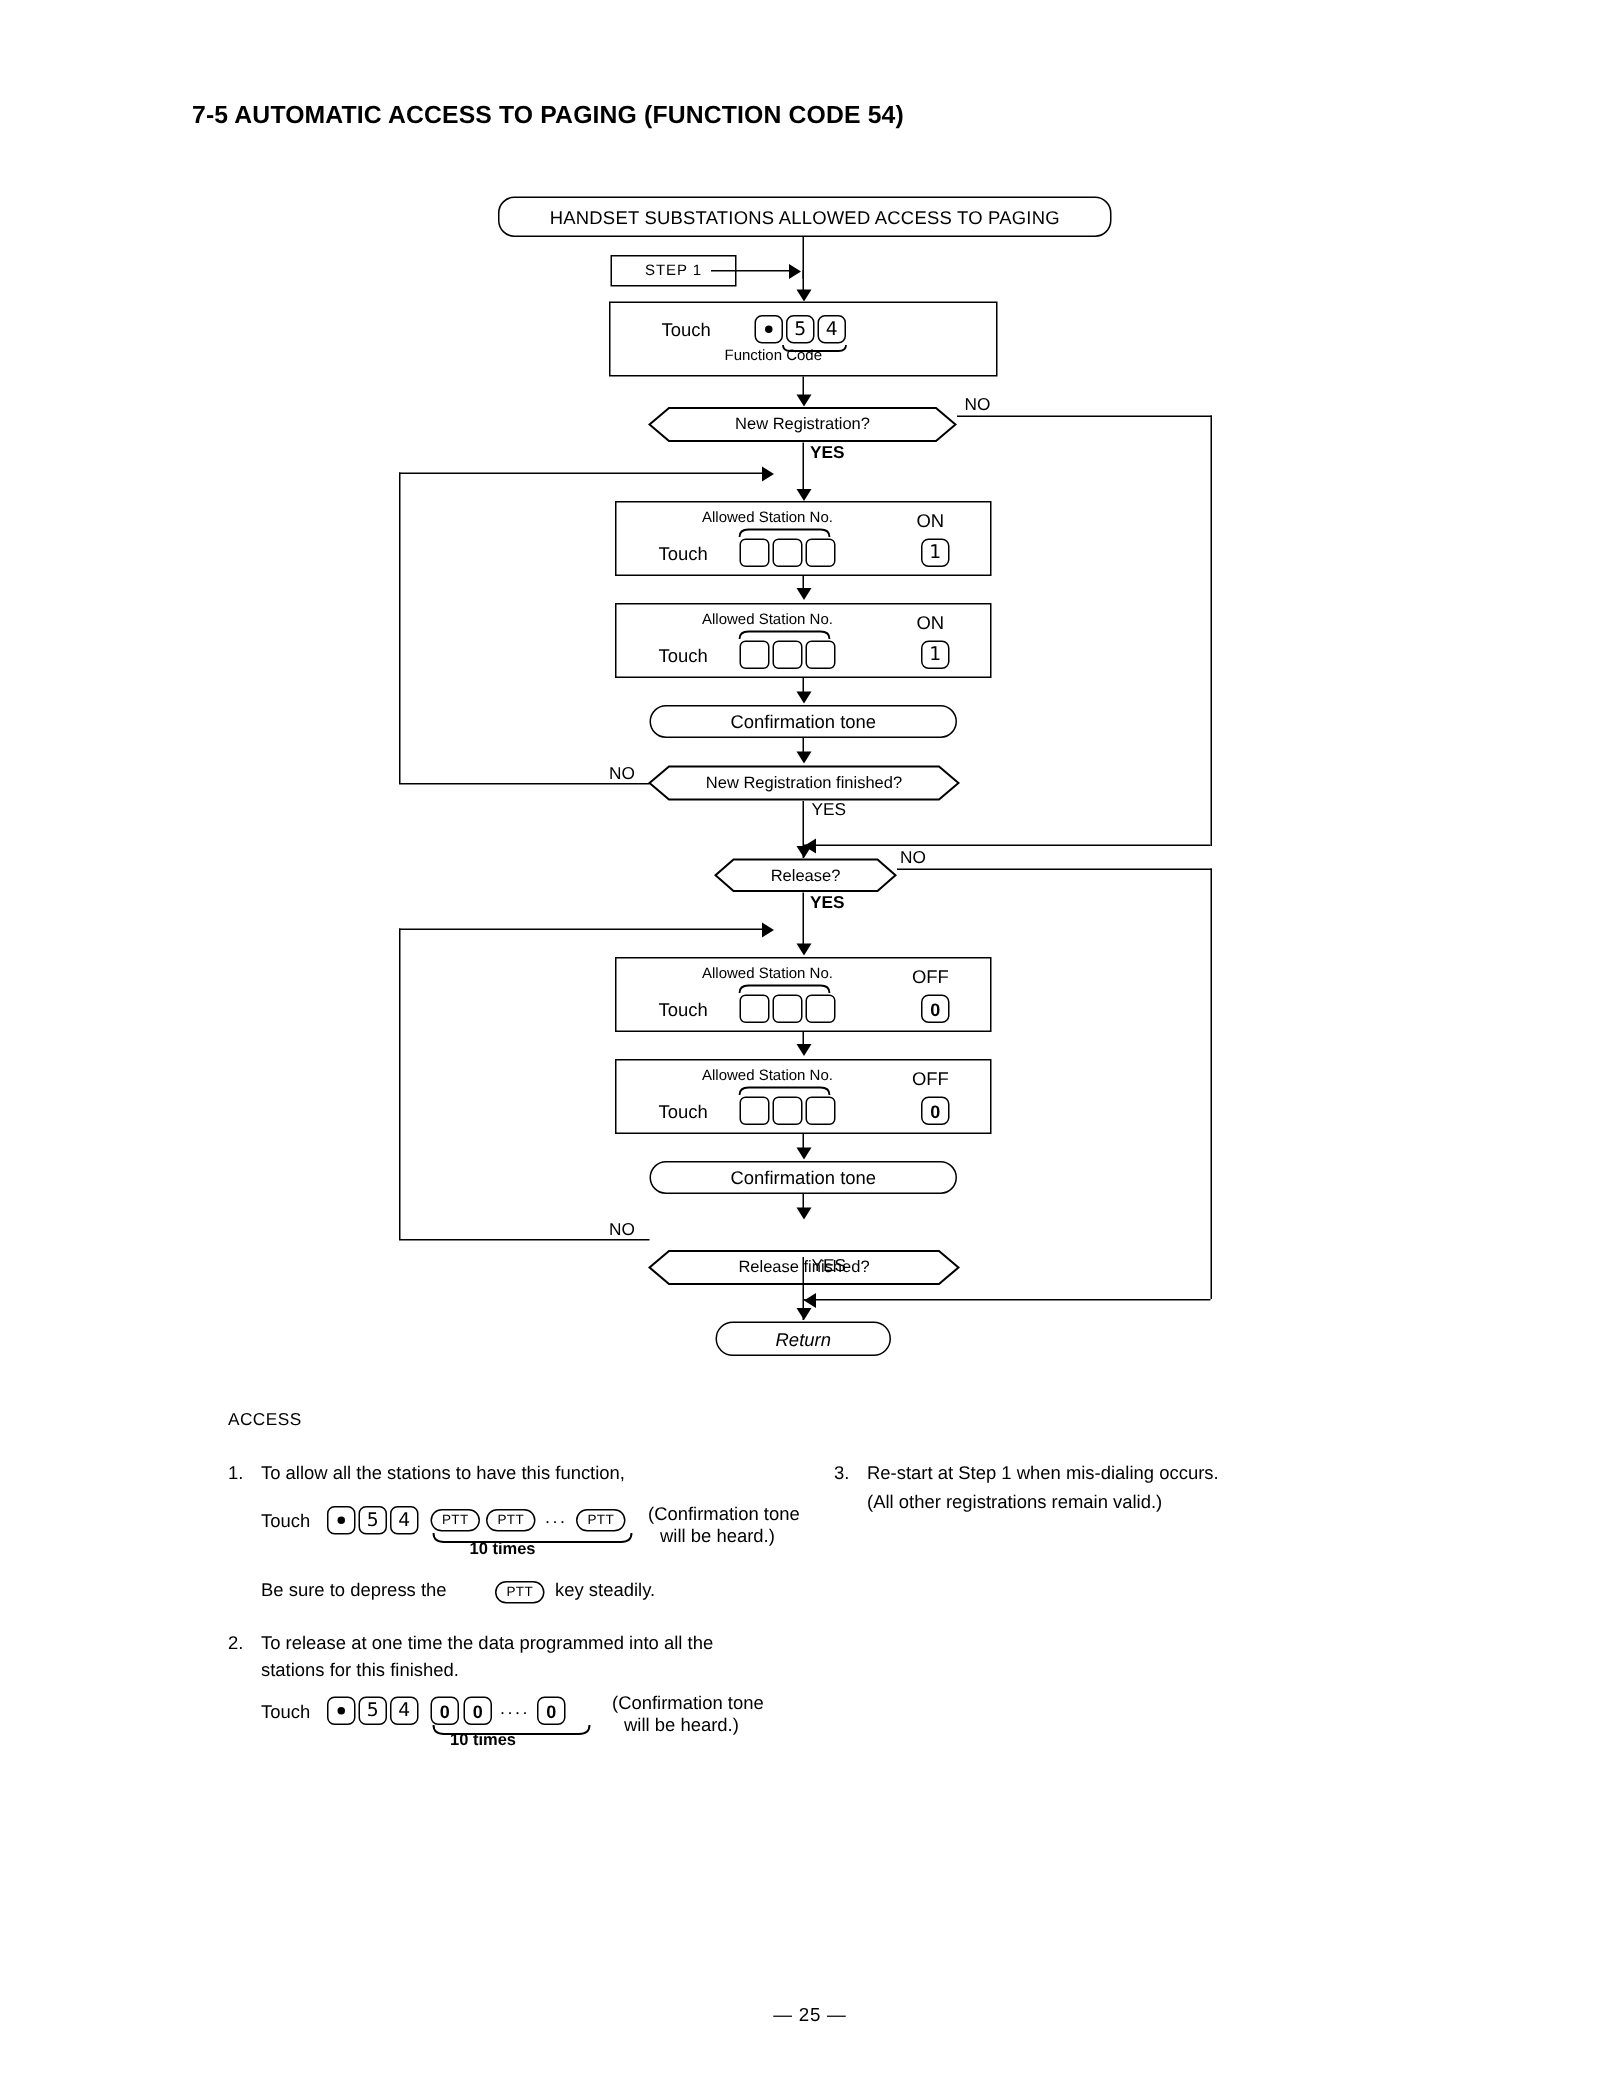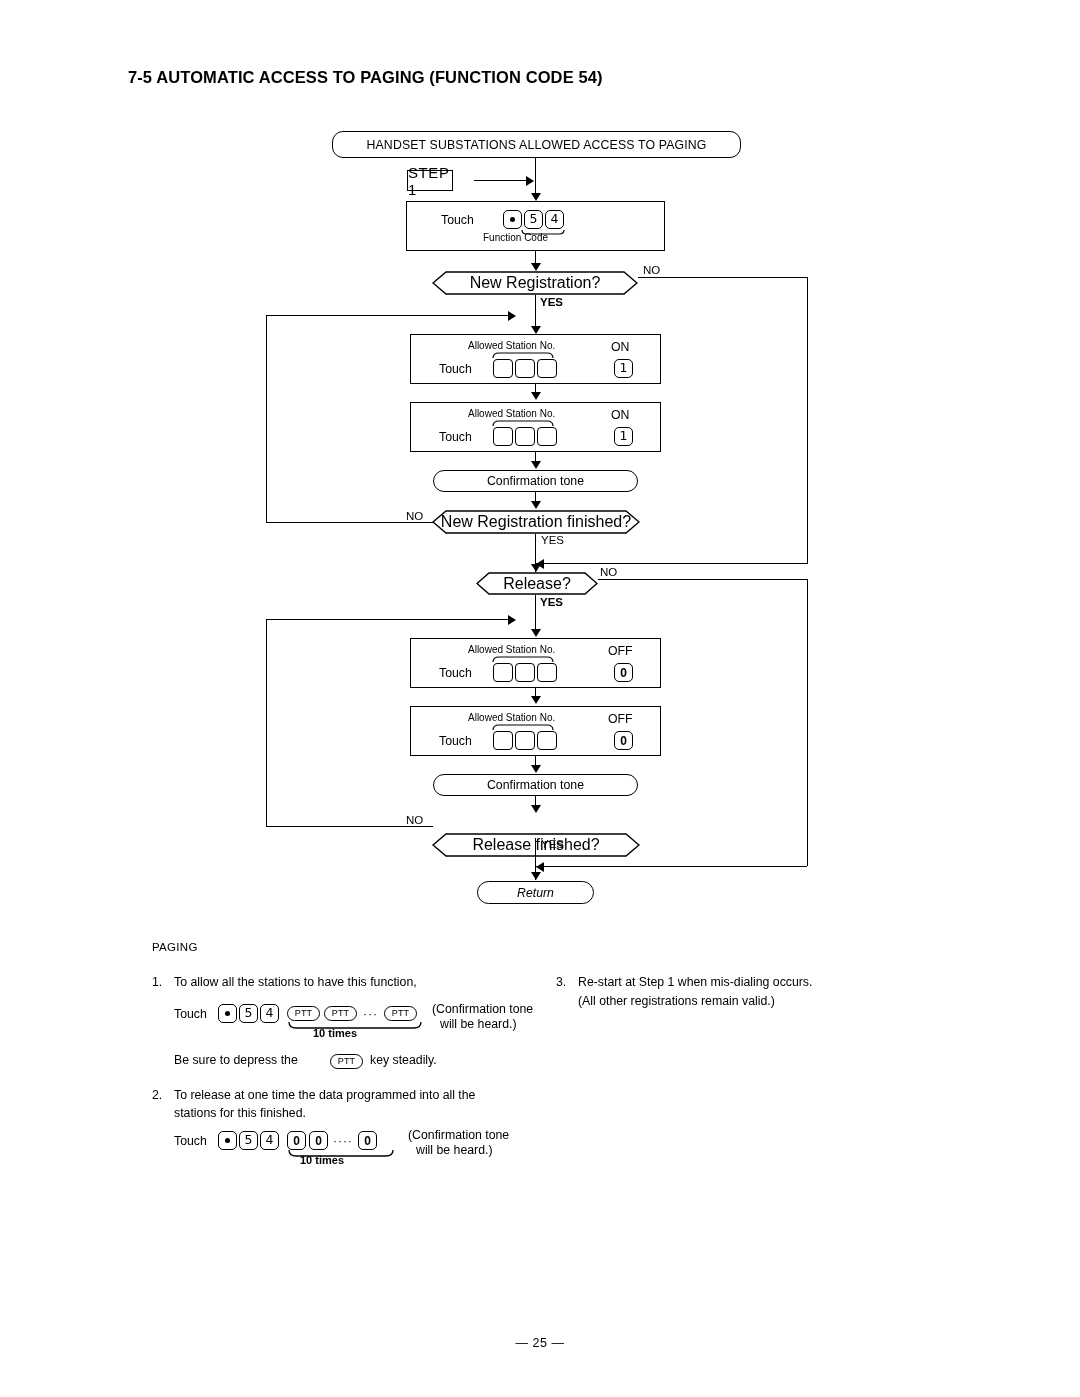--- a/index.html
+++ b/index.html
@@ -19,40 +19,40 @@
   
   .box{
     position:absolute;border:1.4px solid #000;background:#fff;box-sizing:border-box;
   }
   .hdrbox{
     left:332px;top:131px;width:409px;height:27px;
     display:flex;align-items:center;justify-content:center;
     font-size:12.3px;letter-spacing:.15px;white-space:nowrap;border-radius:11px;
   }
   .stepbox{
-    left:407px;top:170px;width:46px;height:21px;
+    left:407px;top:170px;width:84px;height:21px;
     display:flex;align-items:center;justify-content:center;
-    font-size:15px;letter-spacing:.6px;
+    font-size:10px;letter-spacing:.6px;
   }
 
   
   .proc{position:absolute;border:1.4px solid #000;background:#fff;box-sizing:border-box;}
 
   
   .stadium{
     position:absolute;border:1.4px solid #000;border-radius:14px;background:#fff;
     box-sizing:border-box;display:flex;align-items:center;justify-content:center;
     font-size:12.3px;
   }
 
   
   .decision{
     position:absolute;box-sizing:border-box;
     display:flex;align-items:center;justify-content:center;
-    font-size:16px;white-space:nowrap;
+    font-size:11px;white-space:nowrap;
   }
   .decision .hexsvg{position:absolute;left:0;top:0;width:100%;height:100%;}
   .decision span{position:relative;z-index:2;}
 
   
   .ln{position:absolute;background:#000;}
   .lnv{width:1.4px;}
   .lnh{height:1.4px;}
   .arw{position:absolute;width:0;height:0;}
   .arw-d{border-left:5px solid transparent;border-right:5px solid transparent;border-top:8px solid #000;}
@@ -285,21 +285,21 @@
 <div class="lbl" style="left:406px;top:814px;">NO</div>
 <div class="lbl" style="left:541px;top:838px;">YES</div>
 
 <div class="ln lnv" style="left:535px;top:838px;height:42px;"></div>
 <div class="arw arw-d" style="left:531px;top:872px;"></div>
 
 <div class="stadium" style="left:477px;top:881px;width:117px;height:23px;font-style:italic;">
   <span>Return</span>
 </div>
 
-<div class="abs notes-hd">PAGING</div>
+<div class="abs notes-hd">ACCESS</div>
 
 <div class="note-num" style="left:152px;top:975px;">1.</div>
 <div class="note-txt" style="left:174px;top:975px;">To allow all the stations to have this function,</div>
 
 <div class="note-txt" style="left:174px;top:1007px;">Touch</div>
 <div class="keyrow abs" style="left:218px;top:1004px;">
   <span class="key dot"></span>
   <span class="key">5</span>
   <span class="key">4</span>
 </div>

